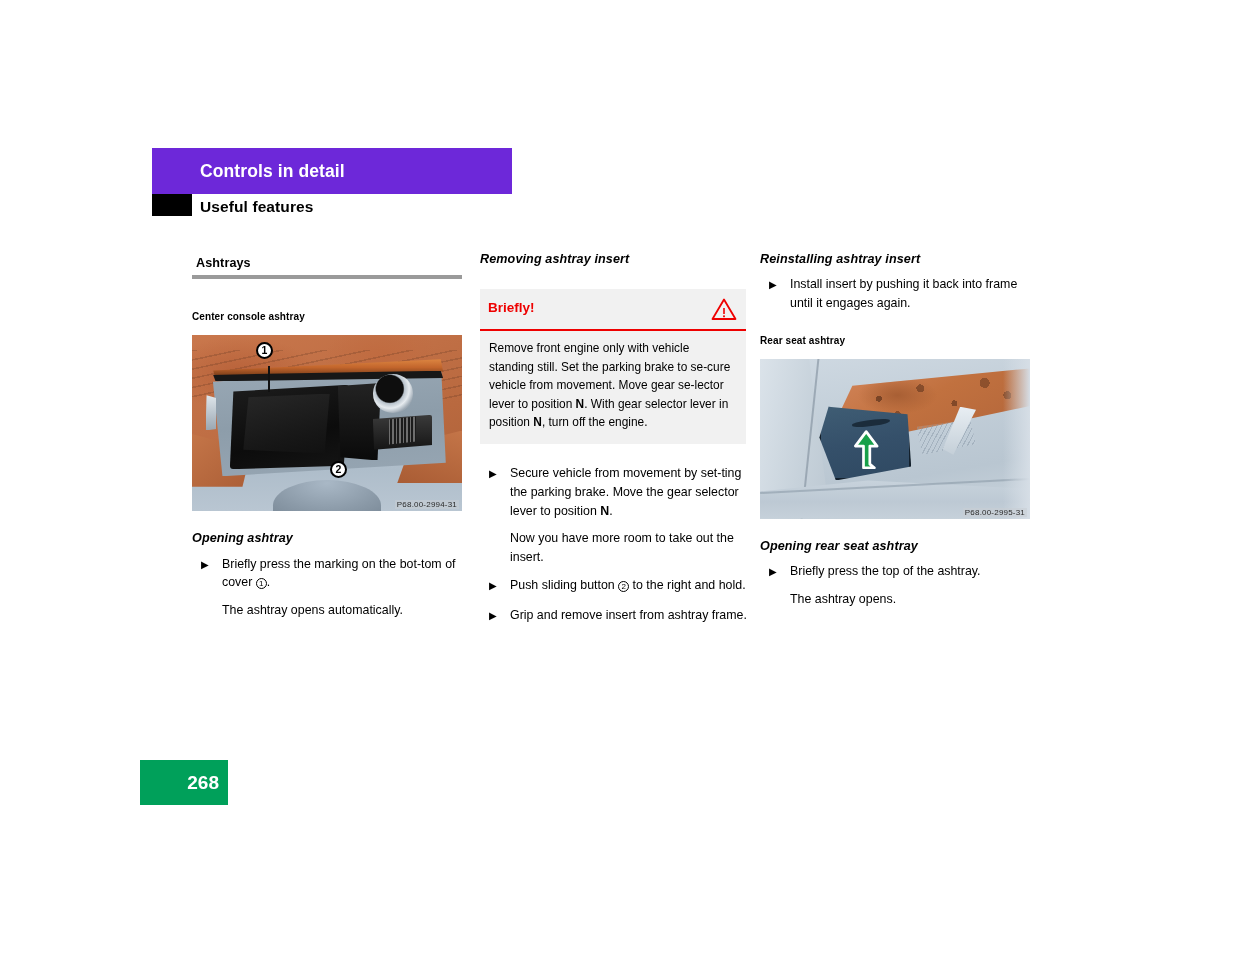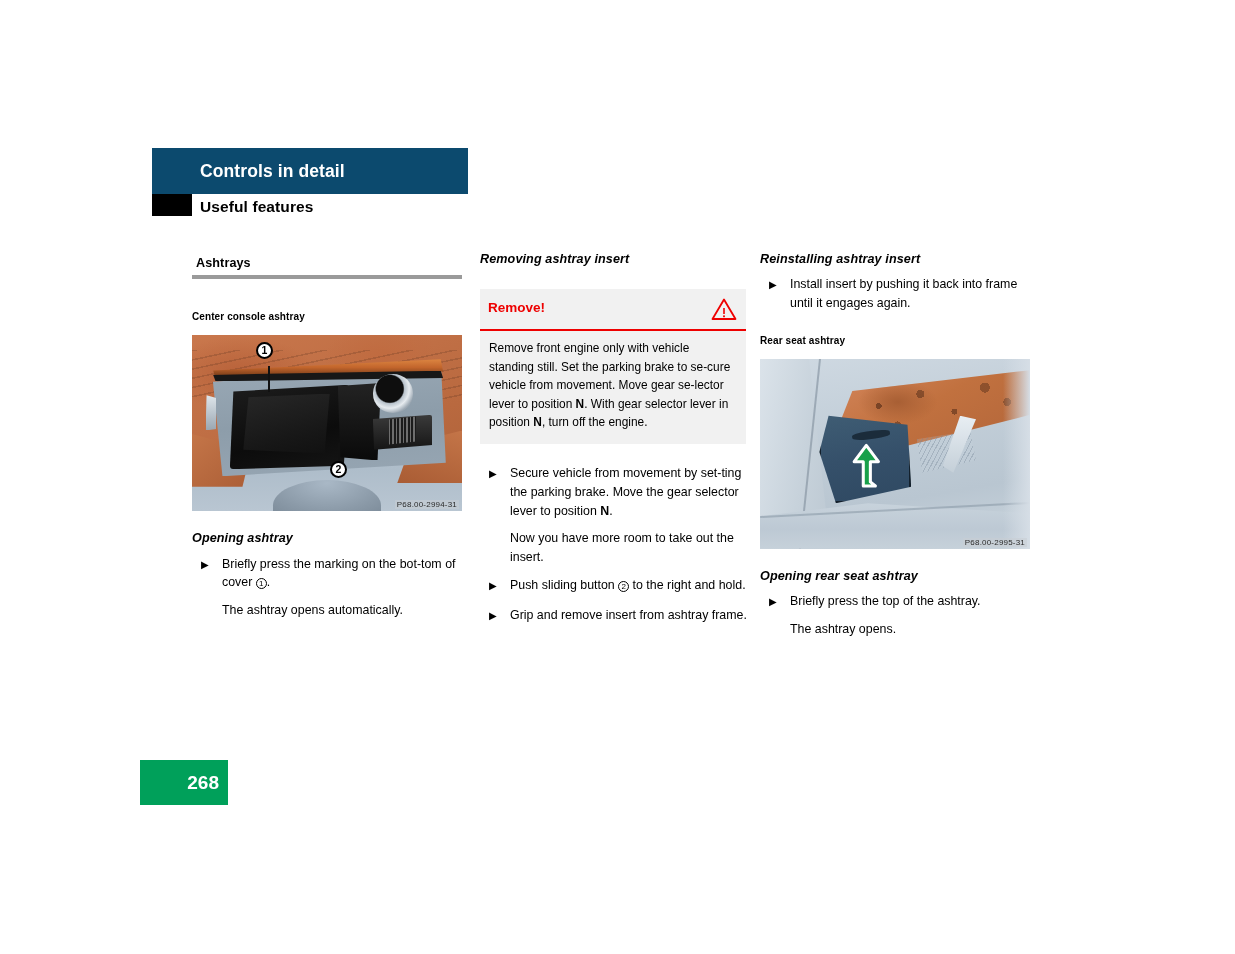--- a/index.html
+++ b/index.html
@@ -17,23 +17,23 @@
     position: relative;
     width: 1235px;
     height: 954px;
   }
 
   
   .header-bar {
     position: absolute;
     left: 152px;
     top: 148px;
-    width: 316px;
+    width: 360px;
     height: 46px;
-    background: #0c4a6e;
+    background: #6d28d9;
     text-align: right;
   }
   .header-bar-title {
     position: absolute;
     left: 48px;
     top: 50%;
     transform: translateY(-50%);
     color: #ffffff;
     font-size: 17.5px;
     font-weight: bold;
@@ -174,21 +174,21 @@
     line-height: 1.56;
   }
 
   
   .figure {
     position: relative;
     overflow: hidden;
     margin-top: 12px;
   }
   .fig-1 { width: 270px; height: 176px; }
-  .fig-2 { width: 270px; height: 190px; padding-left: 45px; }
+  .fig-2 { width: 270px; height: 160px; padding-left: 45px; }
 
   .fig-caption {
     position: absolute;
     right: 3px;
     bottom: 2px;
     font-size: 8px;
     color: #2b2b2b;
     font-family: "Liberation Sans", sans-serif;
     letter-spacing: 0.2px;
     background: rgba(200,206,212,0.55);
@@ -461,21 +461,21 @@
 
     <div class="note">The ashtray opens automatically.</div>
   </div>
 
   <div class="col col-2">
 
     <h3 class="sub-head-italic">Removing ashtray insert</h3>
 
     <div class="warning-box">
       <div class="warning-head">
-        <span class="warning-label">Remove!</span>
+        <span class="warning-label">Briefly!</span>
         <span class="warning-icon">
           <svg viewBox="0 0 26 24" width="26" height="24">
             <path d="M13 2.5 L24.5 22 L1.5 22 Z" fill="none" stroke="#ee0000" stroke-width="1.8" stroke-linejoin="round"></path>
             <line x1="13" y1="11" x2="13" y2="17" stroke="#ee0000" stroke-width="1.6"></line>
             <rect x="12.1" y="18.4" width="1.8" height="1.8" fill="#ee0000"></rect>
           </svg>
         </span>
       </div>
       <div class="warning-body">
         <span>Remove front engine only with vehicle standing still. Set the parking brake to se-cure vehicle from movement. Move gear se-lector lever to position </span><span class="bold-n">N</span><span>. With gear selector lever in position </span><span class="bold-n">N</span><span>, turn off the engine.</span>

